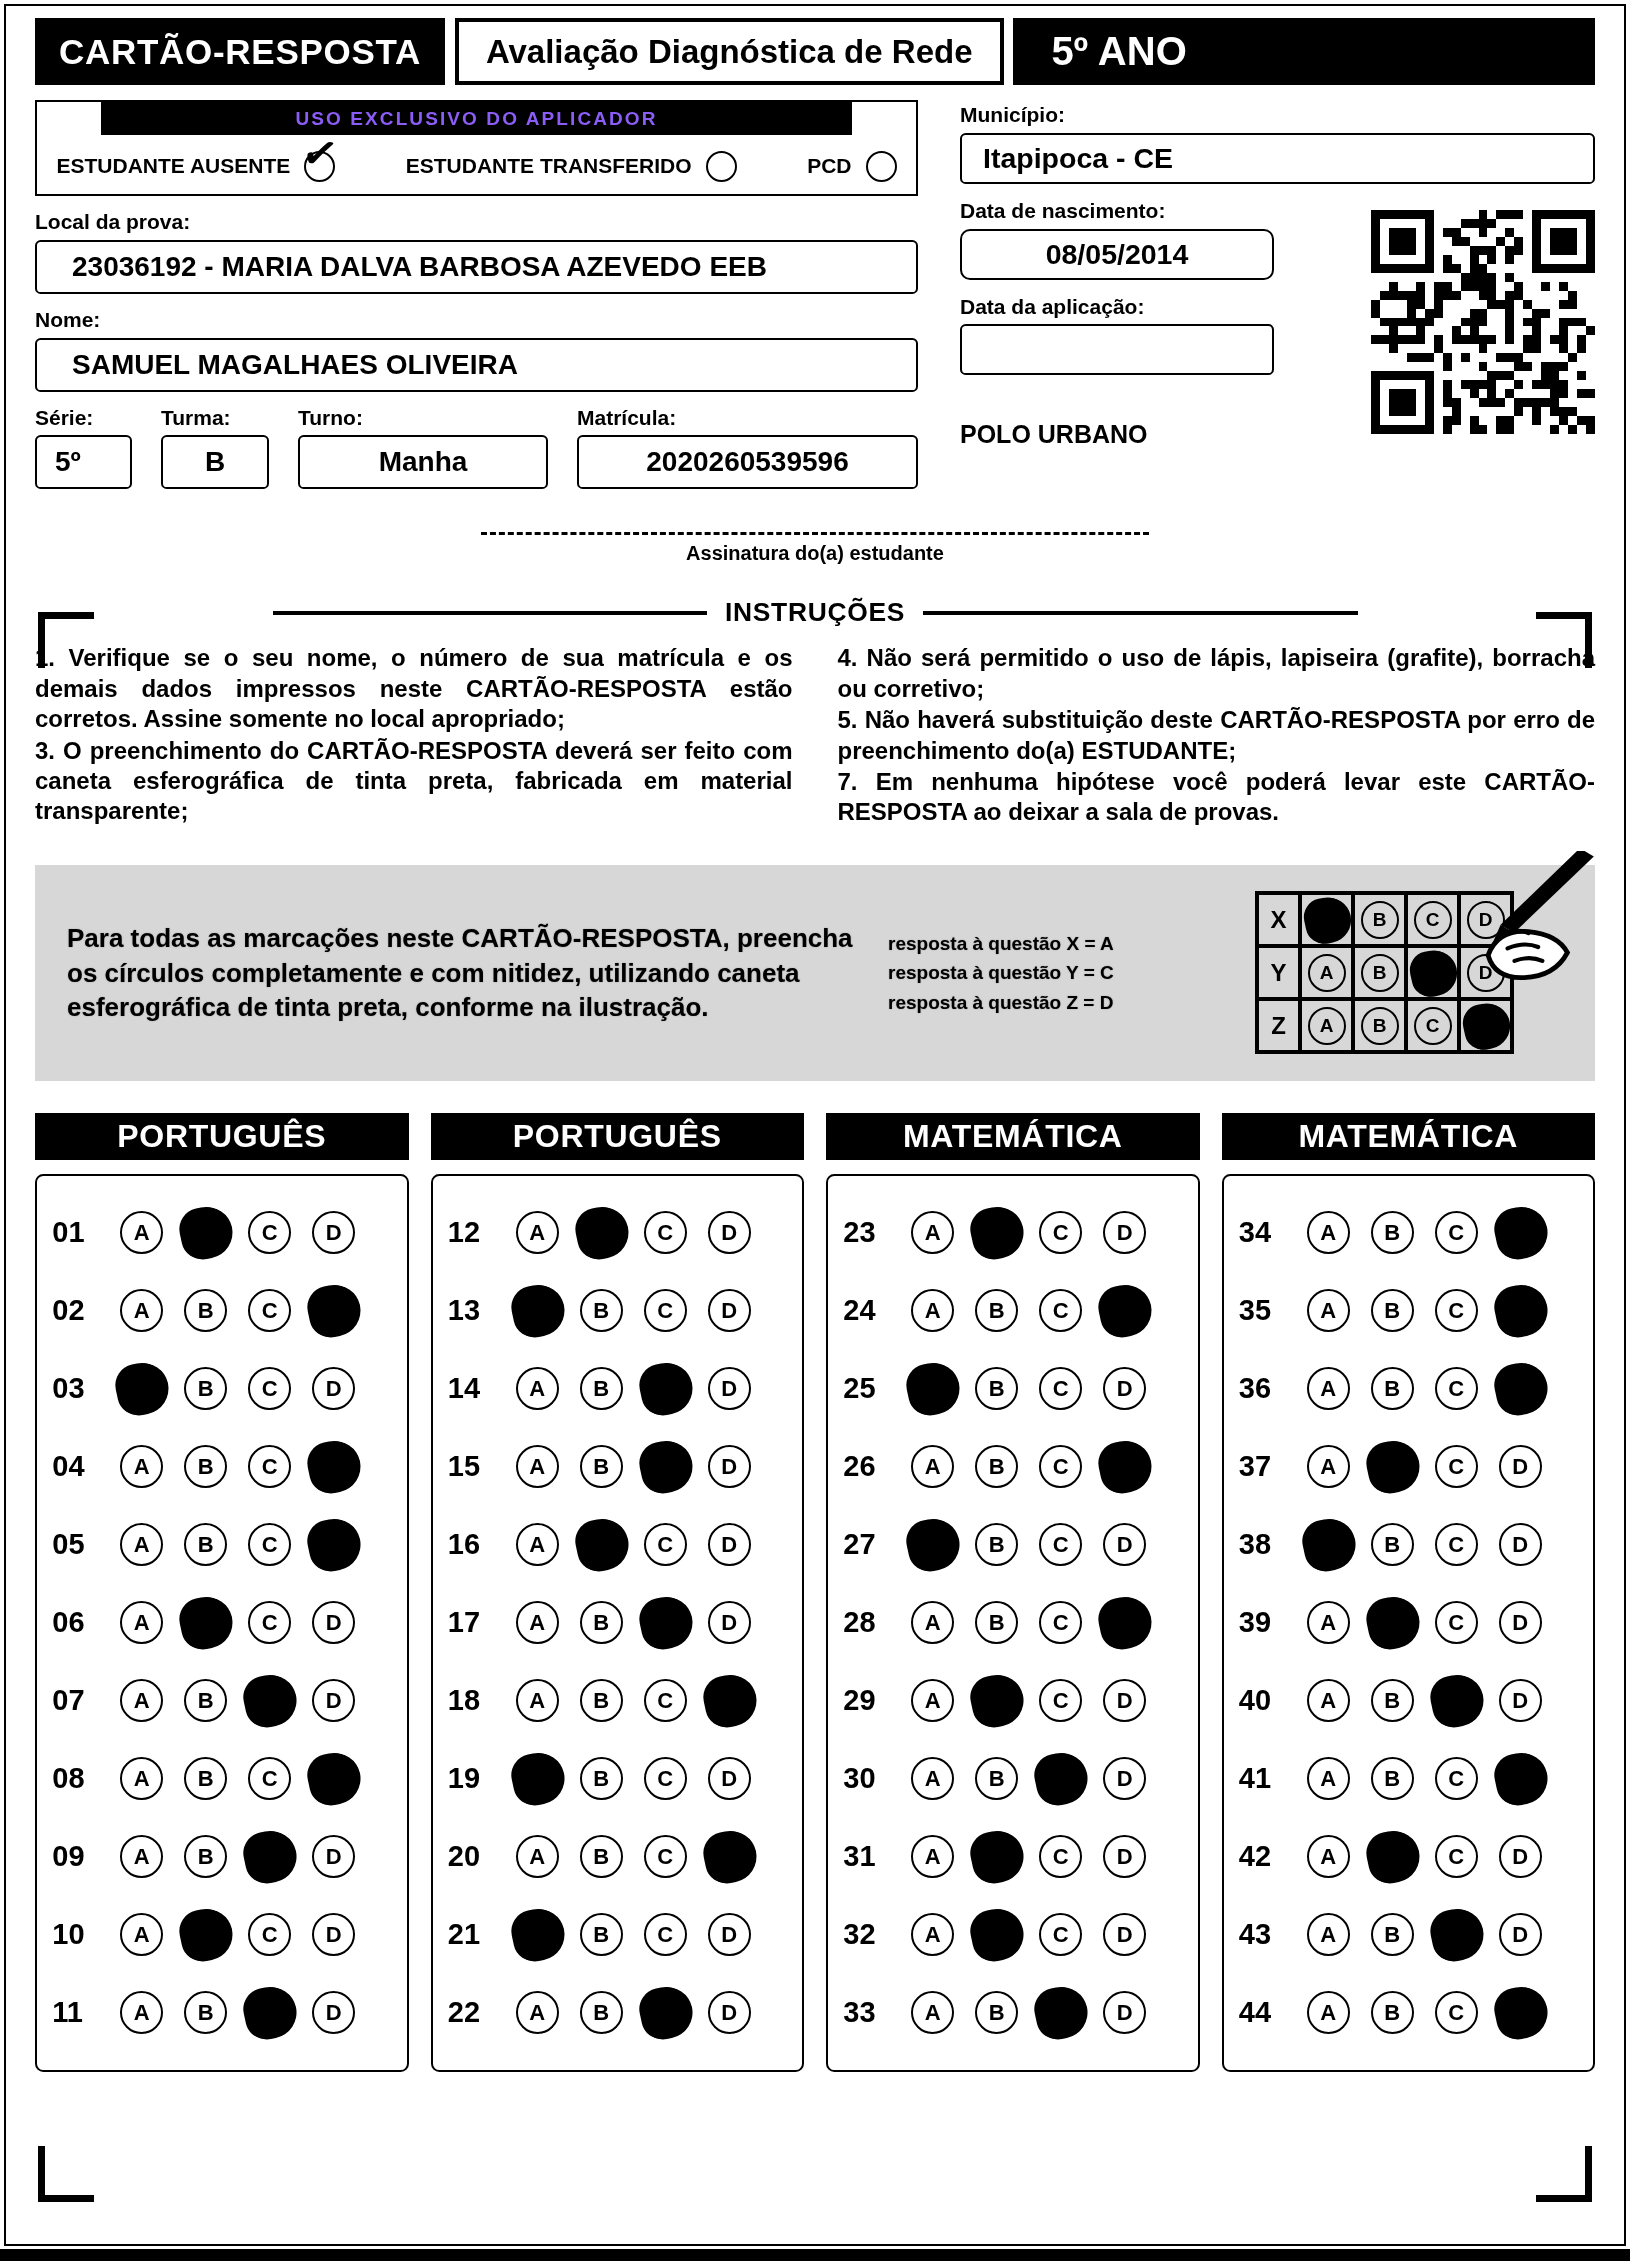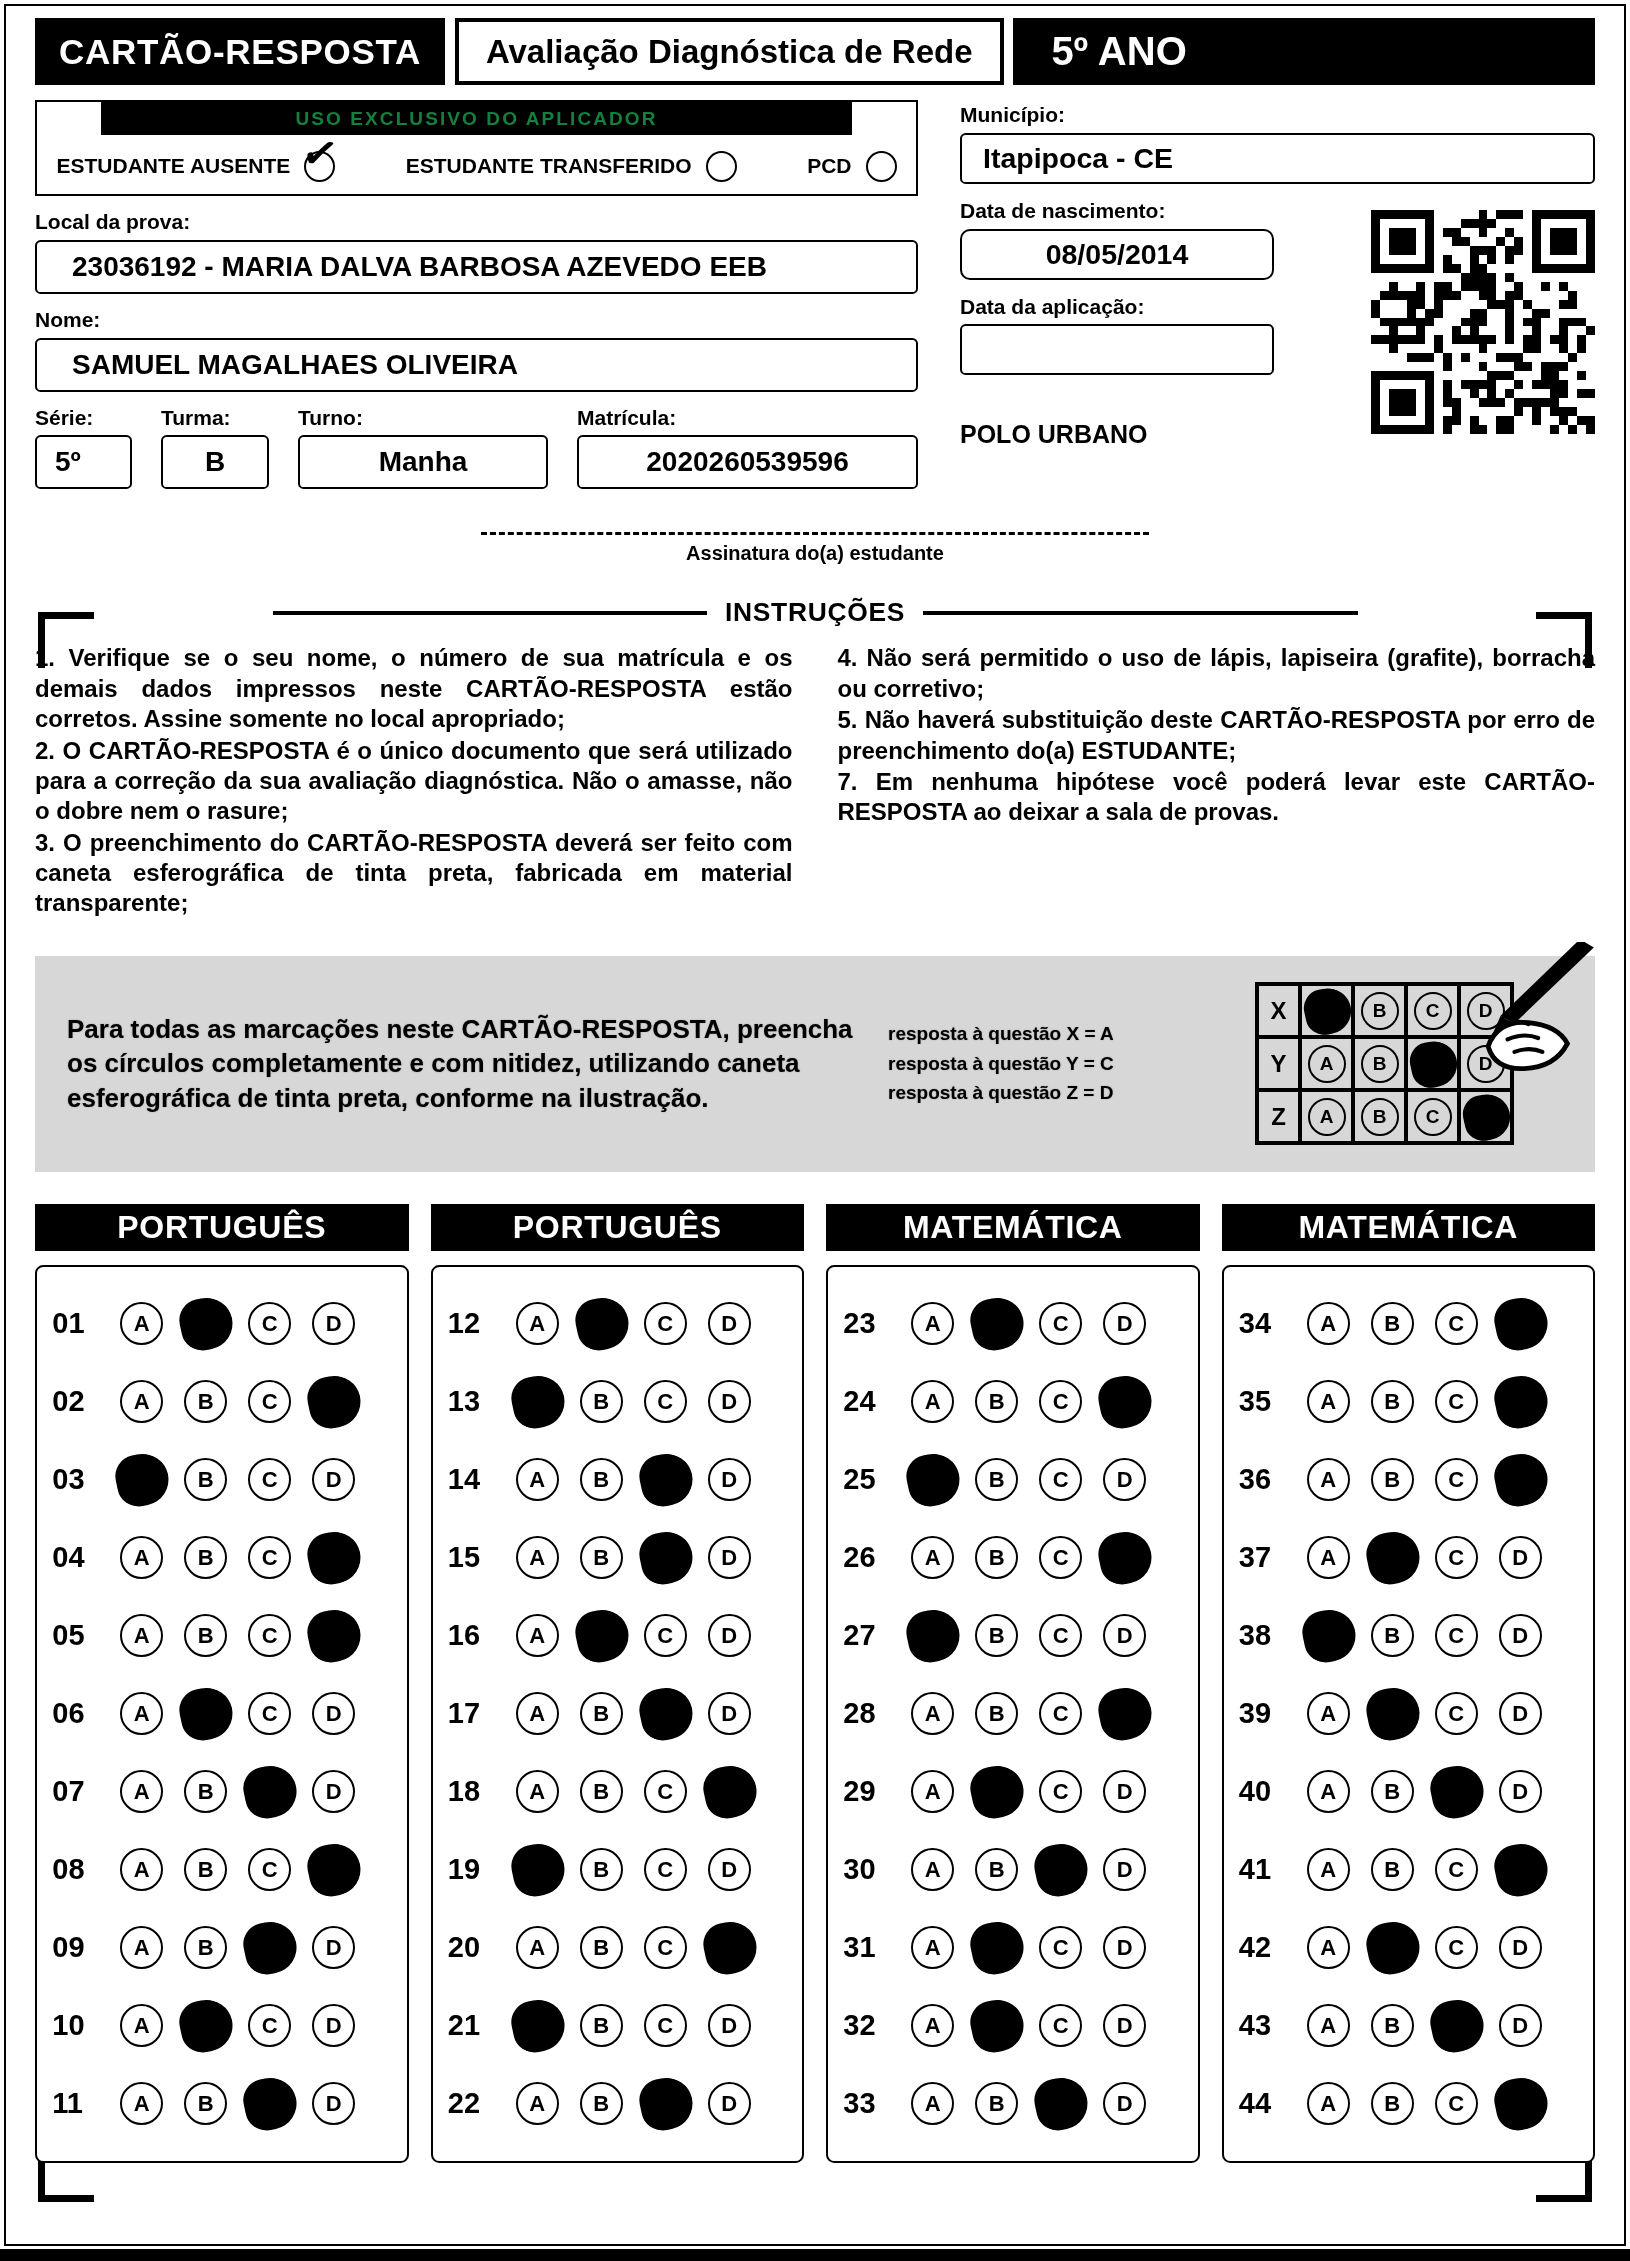--- a/index.html
+++ b/index.html
@@ -16,21 +16,21 @@
              font-size:35px;font-weight:bold;letter-spacing:0.7px;}
   .hdr-sub{width:549px;border:4.2px solid #000;display:flex;align-items:center;justify-content:center;
            font-size:33px;font-weight:bold;}
   .hdr-grade{flex:1;background:#000;color:#fff;display:flex;align-items:center;font-size:40px;font-weight:bold;padding-left:38px;}
 
   
   .info{display:flex;gap:42px;margin-top:15.3px;}
   .info-left{width:883px;}
   .info-right{flex:1;position:relative;}
   .aplicador{border:2.1px solid #000;padding-bottom:7px;}
-  .aplicador-bar{width:751px;margin:0 auto;background:#000;color:#15803d;text-align:center;font-weight:bold;
+  .aplicador-bar{width:751px;margin:0 auto;background:#000;color:#8b5cf6;text-align:center;font-weight:bold;
                  font-size:19px;letter-spacing:2.1px;padding:5.6px 0;}
   .checks{display:flex;align-items:center;justify-content:space-between;padding:15.3px 19.5px 5.6px;}
   .check-item{display:flex;align-items:center;gap:14px;}
   .check-label{font-weight:bold;font-size:21px;}
   .check-circle{width:31px;height:31px;border:2.8px solid #000;border-radius:50%;position:relative;display:inline-block;flex:0 0 auto;}
   .checkmark{position:absolute;left:-4.2px;top:-21px;font-size:43px;font-weight:bold;transform:rotate(10deg);line-height:1;}
   .f-label{font-weight:bold;font-size:21px;margin:14px 0 5.6px;}
   .f-box{border:2.8px solid #000;border-radius:5.6px;height:54px;display:flex;align-items:center;
          padding:0 35px;font-weight:bold;font-size:28px;background:#fff;}
   .small-row{display:flex;gap:29px;}
@@ -484,21 +484,20 @@
 
   <div class="instructions">
     <div class="instr-titlebar">
       <div class="line"></div>
       <div class="instr-title">INSTRUÇÕES</div>
       <div class="line"></div>
     </div>
     <div class="instr-cols">
       <div class="instr-col">
           <p class="instr">1. Verifique se o seu nome, o número de sua matrícula e os demais dados impressos neste CARTÃO-RESPOSTA estão corretos. Assine somente no local apropriado;</p>
-          <p class="instr">2. O CARTÃO-RESPOSTA é o único documento que será utilizado para a correção da sua avaliação diagnóstica. Não o amasse, não o dobre nem o rasure;</p>
           <p class="instr">3. O preenchimento do CARTÃO-RESPOSTA deverá ser feito com caneta esferográfica de tinta preta, fabricada em material transparente;</p>
         </div>
       <div class="instr-col">
           <p class="instr">4. Não será permitido o uso de lápis, lapiseira (grafite), borracha ou corretivo;</p>
           <p class="instr">5. Não haverá substituição deste CARTÃO-RESPOSTA por erro de preenchimento do(a) ESTUDANTE;</p>
           <p class="instr">7. Em nenhuma hipótese você poderá levar este CARTÃO-RESPOSTA ao deixar a sala de provas.</p>
         </div>
     </div>
   </div>
 

